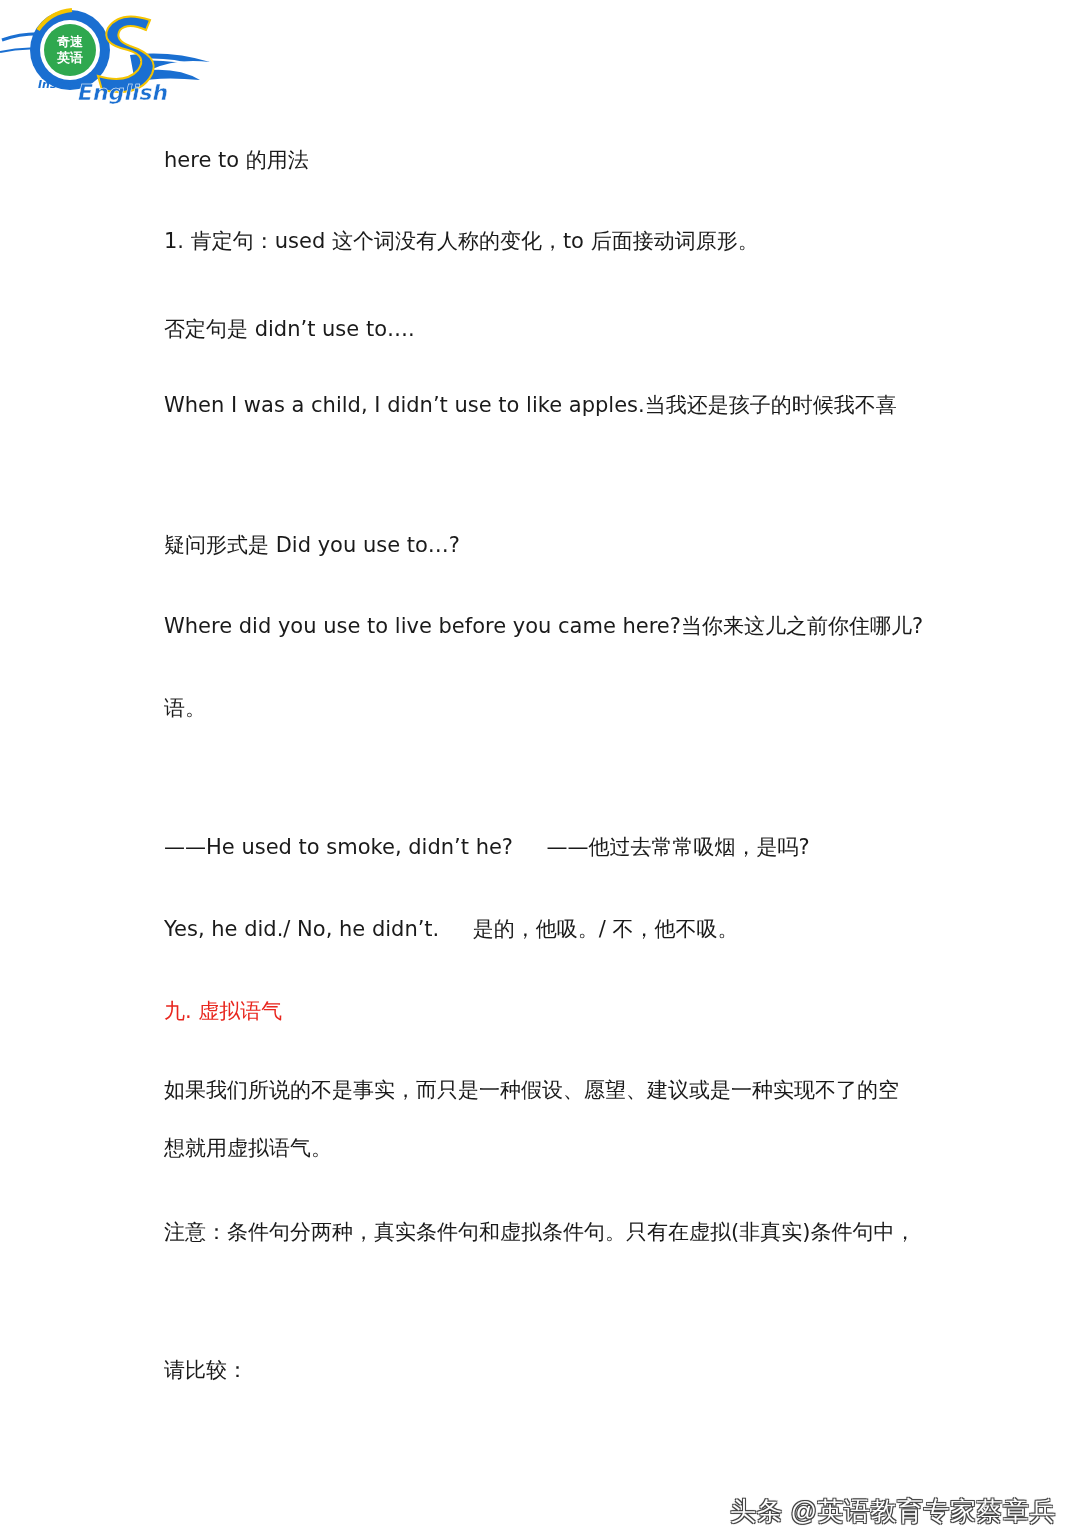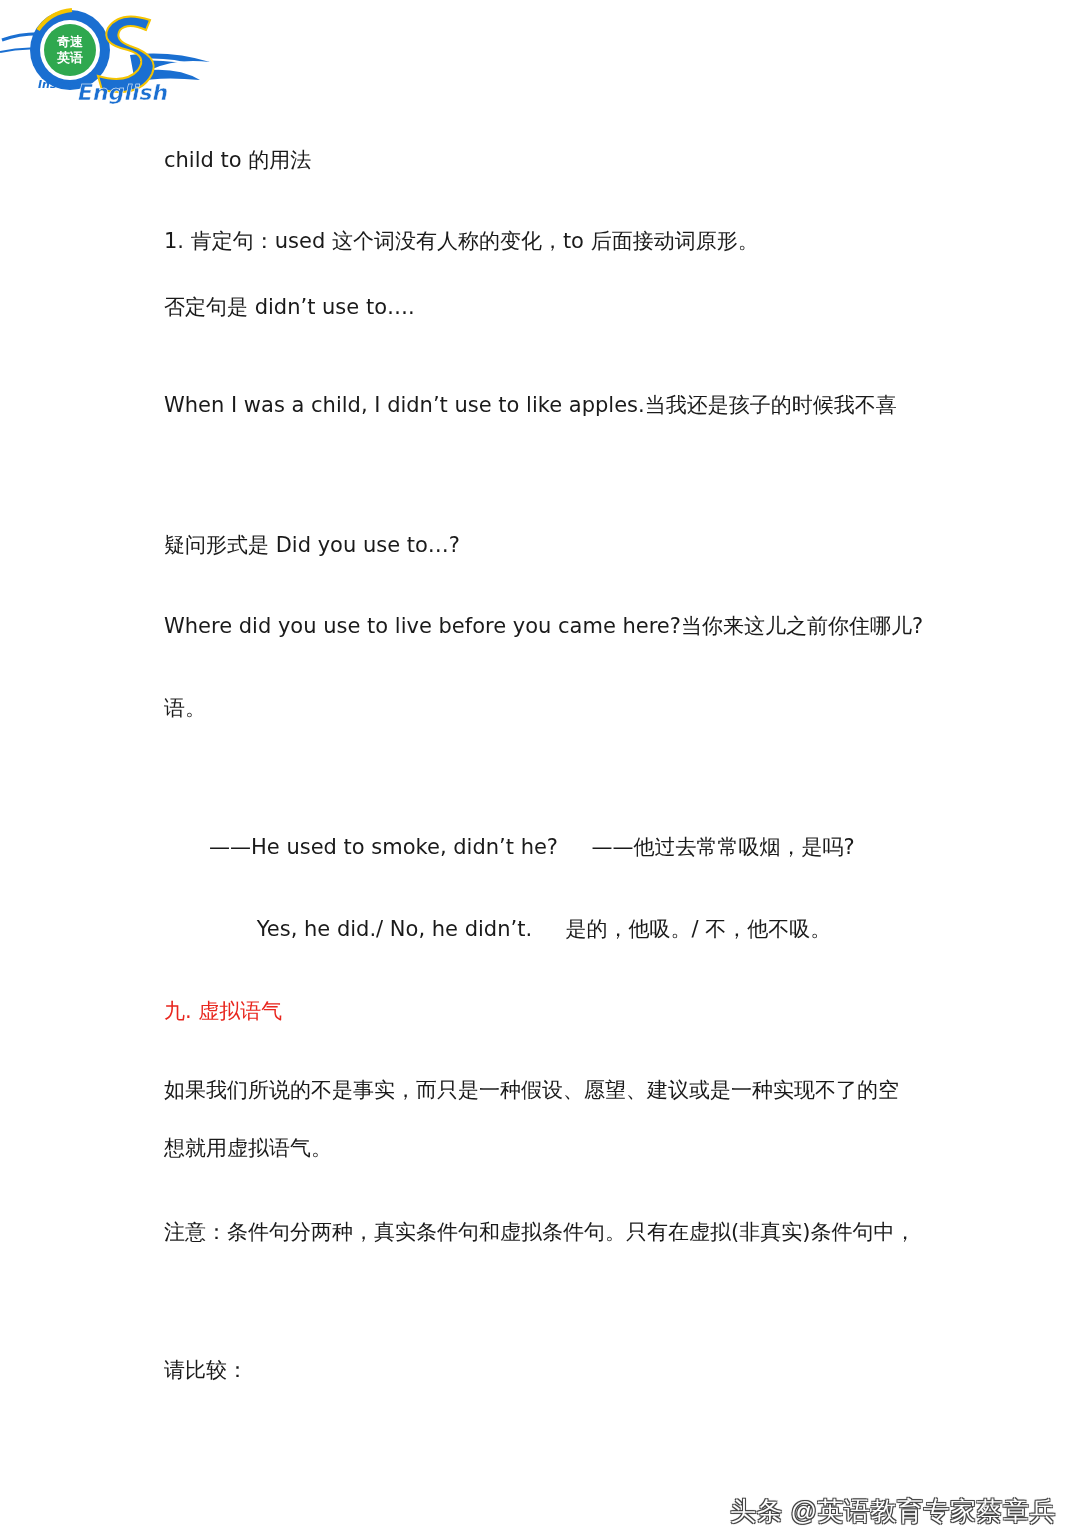--- a/index.html
+++ b/index.html
@@ -73,52 +73,52 @@
     <text x="70" y="46" font-size="13" fill="#ffffff" text-anchor="middle" font-family="DejaVu Sans, sans-serif" font-weight="bold">奇速</text>
     <text x="70" y="62" font-size="13" fill="#ffffff" text-anchor="middle" font-family="DejaVu Sans, sans-serif" font-weight="bold">英语</text>
 
     <text x="38" y="88" font-size="11" fill="#1a6fd1" font-style="italic" font-family="DejaVu Sans, sans-serif" font-weight="bold">Instant</text>
     <text x="78" y="100" font-size="22" fill="#1a6fd1" font-style="italic" font-family="DejaVu Sans, sans-serif" font-weight="bold" stroke="#ffffff" stroke-width="0.5">English</text>
   </svg>
 </div>
 
 <div class="content">
 
-  <div class="para" style="top:131px;">child to  的用法</div>
+  <div class="para" style="top:131px;">here to  的用法</div>
 
   <div class="para" style="top:212px;">
     <span class="line">1. 肯定句：used 这个词没有人称的变化，to 后面接动词原形。</span>
   </div>
 
-  <div class="para" style="top:278px;">
+  <div class="para" style="top:300px;">
     <span class="line">否定句是 didn’t use to….</span>
   </div>
 
   <div class="para" style="top:376px;">
     <span class="line">When I was a child, I didn’t use to like apples.当我还是孩子的时候我不喜</span>
   </div>
 
   <div class="para" style="top:516px;">
     <span class="line">疑问形式是 Did you use to…?</span>
   </div>
 
   <div class="para" style="top:597px;">
     <span class="line">Where did you use to live before you came here?当你来这儿之前你住哪儿?</span>
   </div>
 
   <div class="para" style="top:679px;">
     <span class="line">语。</span>
   </div>
 
-  <div class="para" style="top:818px;margin-left:45px;">
+  <div class="para" style="top:818px;">
     <span class="line" style="white-space:pre;">——He used to smoke, didn’t he?     ——他过去常常吸烟，是吗?</span>
   </div>
 
   <div class="para" style="top:900px;">
-    <span class="line" style="white-space:pre;text-align:center;">Yes, he did./ No, he didn’t.     是的，他吸。/ 不，他不吸。</span>
+    <span class="line" style="white-space:pre;">Yes, he did./ No, he didn’t.     是的，他吸。/ 不，他不吸。</span>
   </div>
 
   <div class="para heading-red" style="top:982px;">九.  虚拟语气</div>
 
   <div class="para" style="top:1063px;font-family:Liberation Mono, monospace;">
     <span class="line">如果我们所说的不是事实，而只是一种假设、愿望、建议或是一种实现不了的空</span>
     <span class="line">想就用虚拟语气。</span>
   </div>
 
   <div class="para" style="top:1203px;">

